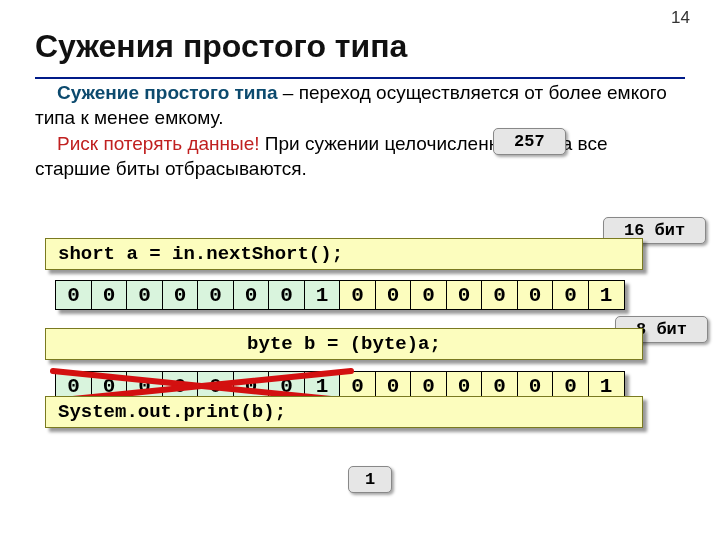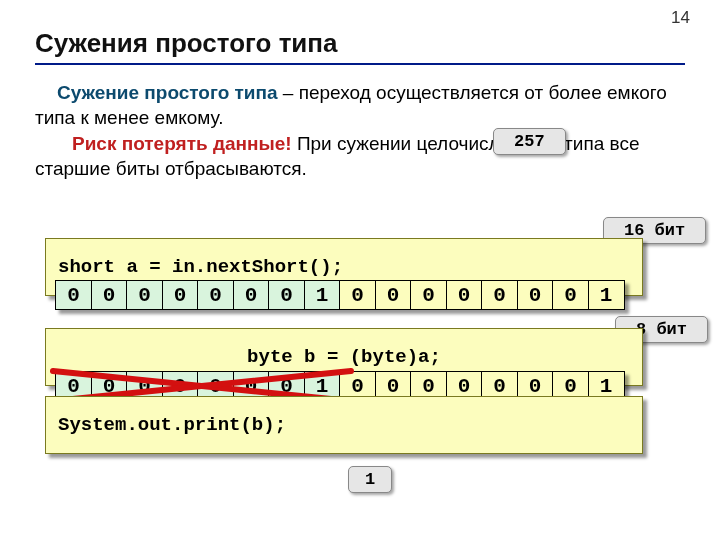--- a/index.html
+++ b/index.html
@@ -17,59 +17,59 @@
     top: 8px;
     right: 30px;
     font-size: 17px;
     color: #333;
   }
   .title {
     position: absolute;
     top: 28px;
     left: 35px;
     right: 35px;
-    font-size: 26px;
+    font-size: 32px;
     font-weight: bold;
     color: #111;
     border-bottom: 2px solid #001a88;
-    padding-bottom: 4px;
+    padding-bottom: 12px;
   }
   .body-text {
     position: absolute;
     top: 80px;
     left: 35px;
     right: 35px;
     font-size: 19px;
     line-height: 1.33;
     color: #000;
   }
   .body-text .indent { display:inline-block; width: 22px; }
   .blue-term { color: #0c4a6e; font-weight: bold; }
-  .red-term { color: #c02020; font-weight: bold; margin-left: 15px; }
+  .red-term { color: #c02020; font-weight: normal; }
   .tag {
     position: absolute;
     background: #e6e6e6;
     border: 1.5px solid #888;
     border-radius: 5px;
     font-weight: bold;
     font-size: 17px;
     padding: 3px 20px;
     box-shadow: 2px 2px 3px rgba(0,0,0,0.35);
     font-family: "Courier New", monospace;
   }
   .code-block {
     position: absolute;
     left: 45px;
     background: #fcfdbe;
     border: 1.5px solid #7a7a20;
     box-shadow: 4px 4px 3px rgba(0,0,0,0.4);
     font-family: "Courier New", monospace;
     font-weight: bold;
     font-size: 19px;
-    padding: 17px 12px;
+    padding: 4px 12px;
     width: 598px;
     box-sizing: border-box;
   }
   .bitrow {
     position: absolute;
     left: 55px;
     display: flex;
     box-shadow: 4px 4px 3px rgba(0,0,0,0.4);
   }
   .bit {

